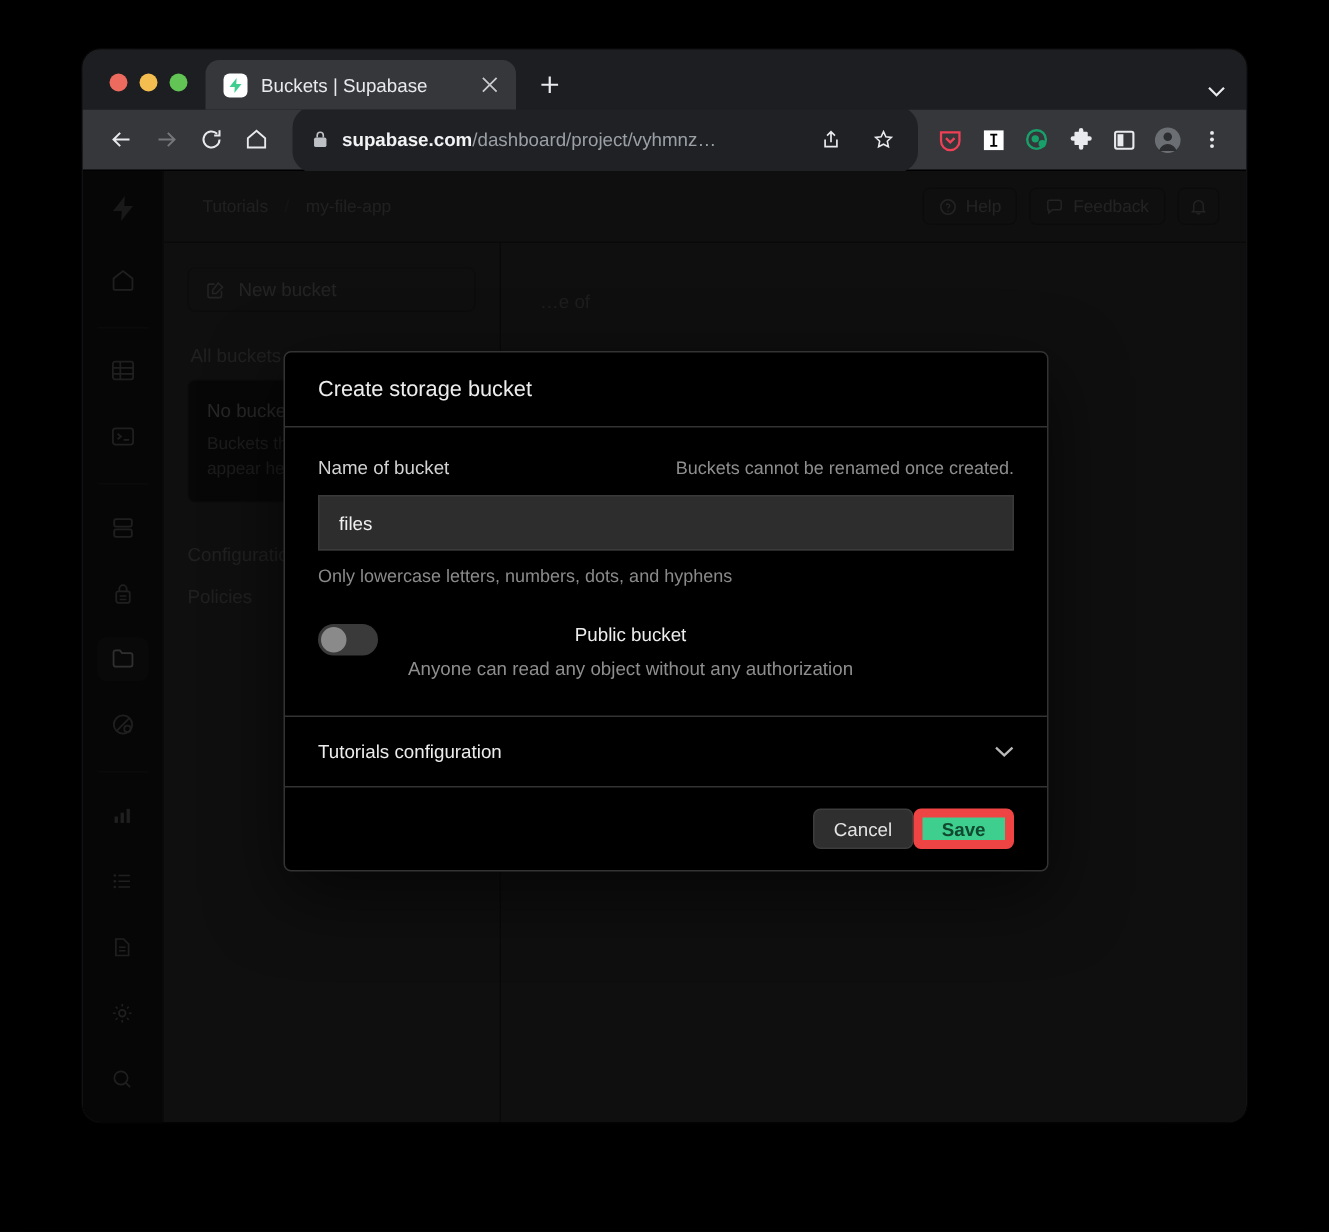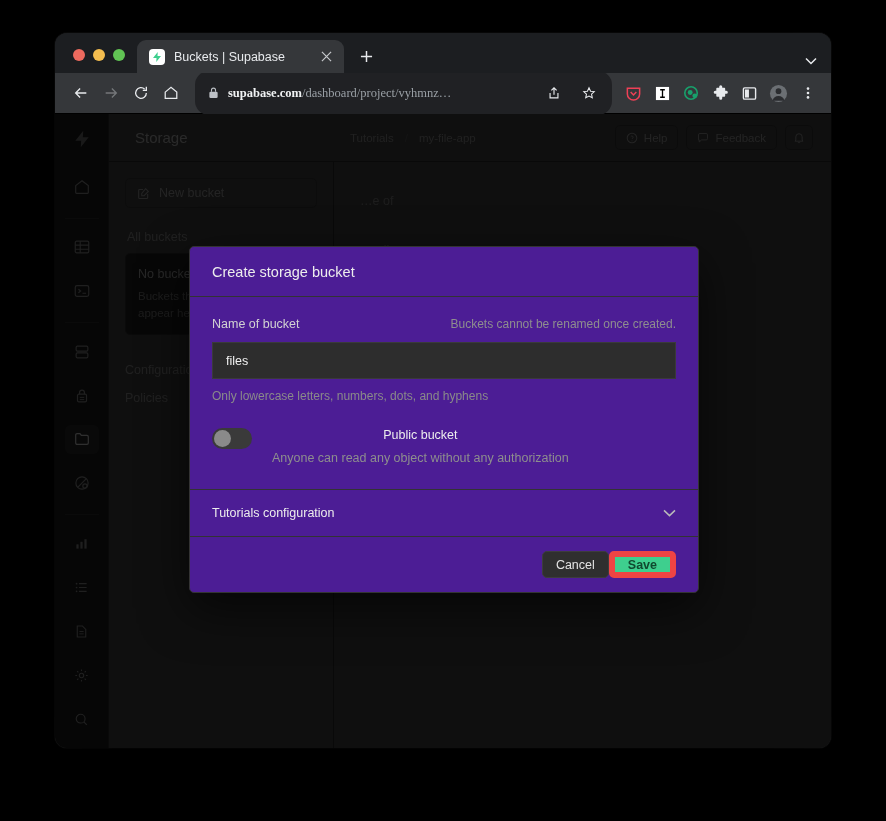--- a/index.html
+++ b/index.html
@@ -98,21 +98,20 @@
     flex: 1;
     height: 44px;
     margin: 0 6px 0 8px;
     background: #202124;
     border-radius: 14px;
     display: flex;
     align-items: center;
     padding: 0 10px 0 13px;
     gap: 9px;
     min-width: 0;
-    font-family: Liberation Serif, serif;
   }
   .lock-icon { flex: none; color: #bdc1c6; display: flex; }
   #url-text {
     flex: 1; min-width: 0;
     font-size: 12.5px;
     white-space: nowrap; overflow: hidden;
     color: #9aa0a6;
   }
   #url-text .host { color: #f1f3f4; font-weight: bold; }
   .omni-action {
@@ -202,23 +201,23 @@
 
   #content-pane { position: absolute; left: 225px; right: 0; top: 0; bottom: 0; padding: 30px 26px; }
   .content-line { color: #7e7e7e; font-size: 12.5px; margin-bottom: 30px; line-height: 1.5; }
 
   
   #scrim { position: absolute; inset: 0; background: rgba(0,0,0,0.45); }
 
   
   #modal {
     position: absolute;
-    left: 134px; top: 132px;
+    left: 134px; top: 120px;
     width: 510px;
-    background: #4c1d95;
+    background: #000000;
     border: 1px solid #333333;
     border-radius: 5px;
     box-shadow: 0 16px 48px rgba(0,0,0,0.6);
     overflow: hidden;
   }
   #modal-header {
     padding: 17px 22px 16px;
     border-bottom: 1px solid #333333;
   }
   #modal-header .title { color: #ededed; font-size: 14.5px; }
@@ -519,21 +518,20 @@
           <span>
             <svg width="17" height="17" viewBox="0 0 20 20">
                 <circle cx="9" cy="9" r="5.2" stroke="currentColor" stroke-width="1.3" fill="none"></circle>
                 <path d="M12.8 12.8l3.4 3.4" stroke="currentColor" stroke-width="1.3"></path>
               </svg>
           </span>
         </div>
       </div>
 
       <div id="app-header">
-        <div class="page-title">Storage</div>
         <div class="crumbs">
           <span>Tutorials</span>
           <span class="crumb-sep">/</span>
           <span>my-file-app</span>
         </div>
         <div class="header-actions">
           <div class="hbtn">
             <span>
               <svg width="12" height="12" viewBox="0 0 14 14">
                   <circle cx="7" cy="7" r="5.6" stroke="currentColor" stroke-width="1.2" fill="none"></circle>

